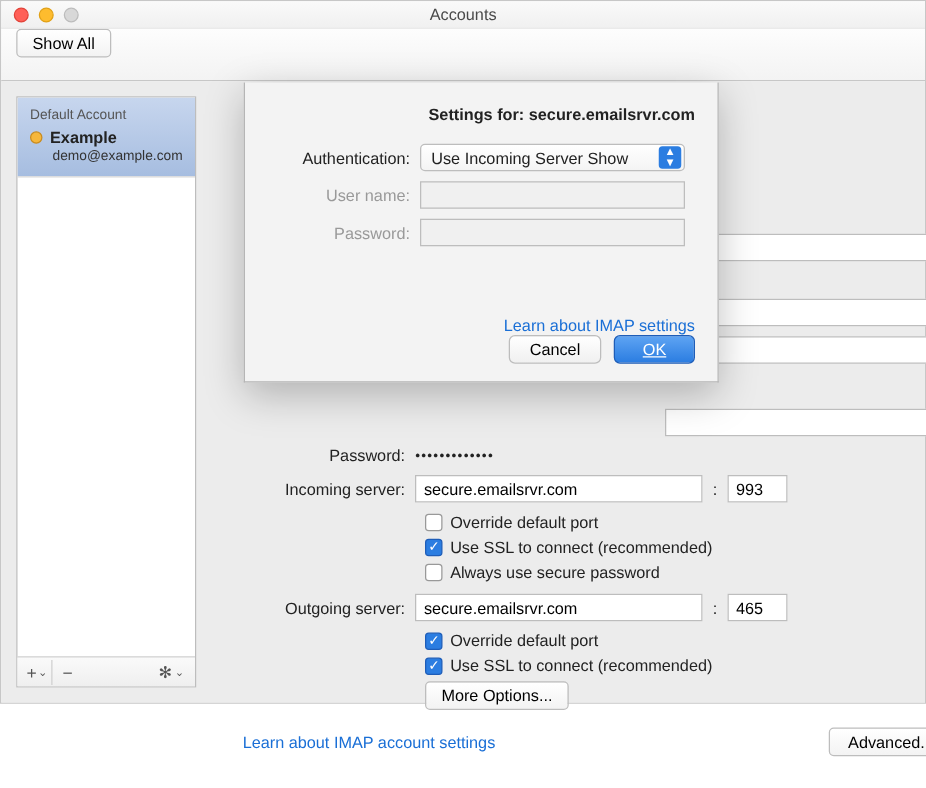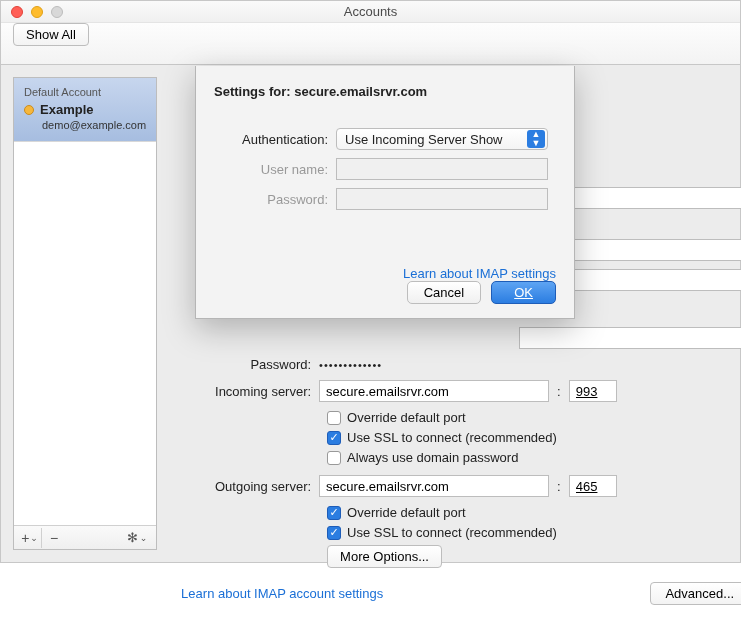--- a/index.html
+++ b/index.html
@@ -50,21 +50,21 @@
   padding: 3px 12px;
   font-size: 13px;
   cursor: default;
 }
 .content {
   position: absolute;
   top: 64px; left:0; right:0; bottom:0;
   background: #ececec;
   padding: 12px;
 }
-.splitter { display:flex; height:100%; gap:4px; }
+.splitter { display:flex; height:100%; gap:17px; }
 .sidebar {
   width: 194px;
   background: #fff;
   border:1px solid #bdbdbd;
   display:flex; flex-direction:column;
   position:relative;
 }
 .sidebar-list { flex:1; overflow:auto; }
 .acct-item {
   padding: 8px 10px 10px 10px;
@@ -92,21 +92,21 @@
   flex:1;
   padding: 20px 20px 0 20px;
   position:relative;
 }
 .form-row { display:flex; align-items:center; margin-bottom:8px; }
 .form-row .lbl { width:138px; text-align:right; padding-right:8px; font-size:13px; color:#222; }
 .txt {
   height:22px; border:1px solid #bdbdbd; background:#fff;
   padding:0 6px; font-size:13px; width:230px;
 }
-.txt.port { width:48px; text-align:left;text-decoration:underline; }
+.txt.port { width:48px; text-align:left; }
 .colon { padding:0 8px; }
 .chk-row { display:flex; align-items:center; margin-left:146px; margin-bottom:5px; font-size:13px; gap:6px; }
 .chk {
   width:14px; height:14px; border:1px solid #999; border-radius:3px;
   display:inline-flex; align-items:center; justify-content:center;
   background:#fff; font-size:11px; color:#fff;
 }
 .chk.checked { background:#2b7de1; border-color:#1e5db8; }
 .link { color:#1a6fd6; font-size:13px; cursor:default; text-decoration:none; }
 .main-footer {
@@ -120,21 +120,21 @@
   position:absolute;
   left:194px; top:65px;
   width:380px;
   background:#f3f3f3;
   border:1px solid #b5b5b5;
   border-top:none;
   box-shadow: 0 10px 30px rgba(0,0,0,.25);
   padding:18px 18px 14px 18px;
   z-index:50;
 }
-.sheet .hdr { text-align:left; margin-bottom:29px; font-size:13px; }
+.sheet .hdr { text-align:right; margin-bottom:16px; font-size:13px; }
 .sheet .hdr b { font-weight:600; }
 .sheet-row { display:flex; align-items:center; margin-bottom:8px; }
 .sheet-row .slbl { width:122px; text-align:right; padding-right:8px; font-size:13px; }
 .sheet-row .slbl.dim { color:#999; }
 .sheet .txt { width:212px; }
 .sheet .txt.disabled { background:#f0f0f0; color:#aaa; }
 .popup {
   height:22px; width:212px;
   background:linear-gradient(#fff,#f4f4f4);
   border:1px solid #bdbdbd; border-radius:4px;
@@ -250,21 +250,21 @@
         <div class="chk-row">
             <span class="chk"></span>
             <span>Override default port</span>
           </div>
         <div class="chk-row">
             <span class="chk checked">✓</span>
             <span>Use SSL to connect (recommended)</span>
           </div>
         <div class="chk-row">
             <span class="chk"></span>
-            <span>Always use domain password</span>
+            <span>Always use secure password</span>
           </div>
 
         <div class="form-row" style="margin-top:10px;">
           <div class="lbl">Outgoing server:</div>
           <input class="txt" value="secure.emailsrvr.com" style="">
           <span class="colon">:</span>
           <input class="txt port" value="465" style="">
         </div>
         <div class="chk-row">
             <span class="chk checked">✓</span>

